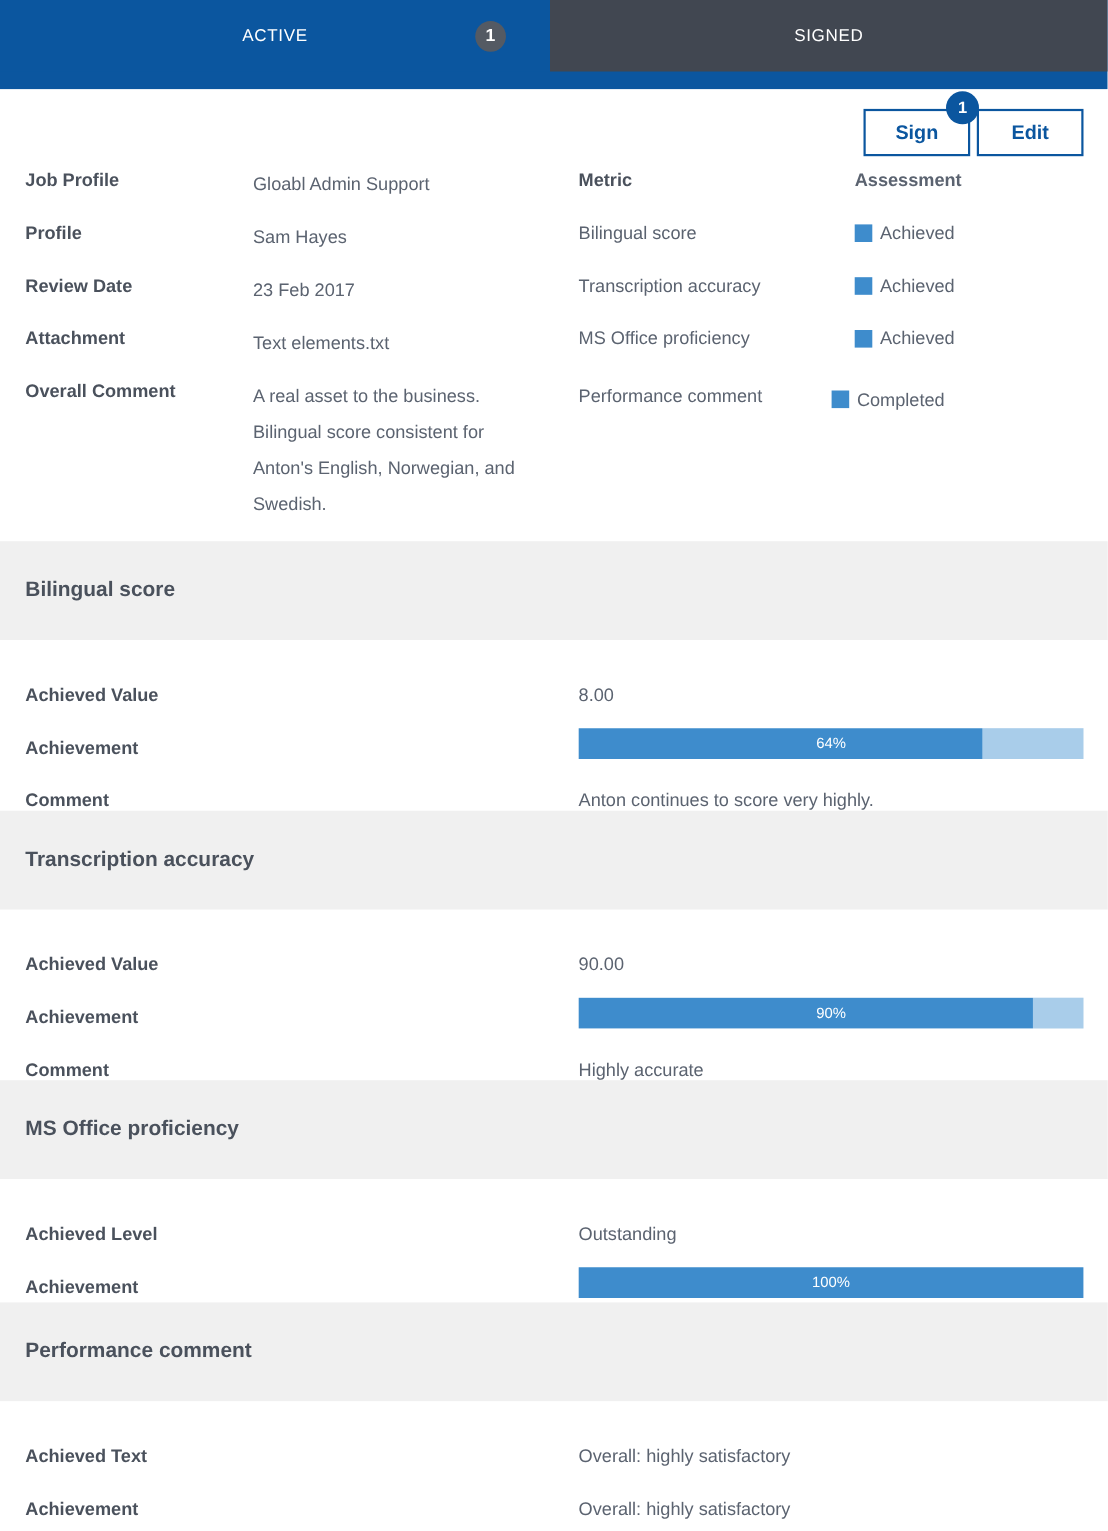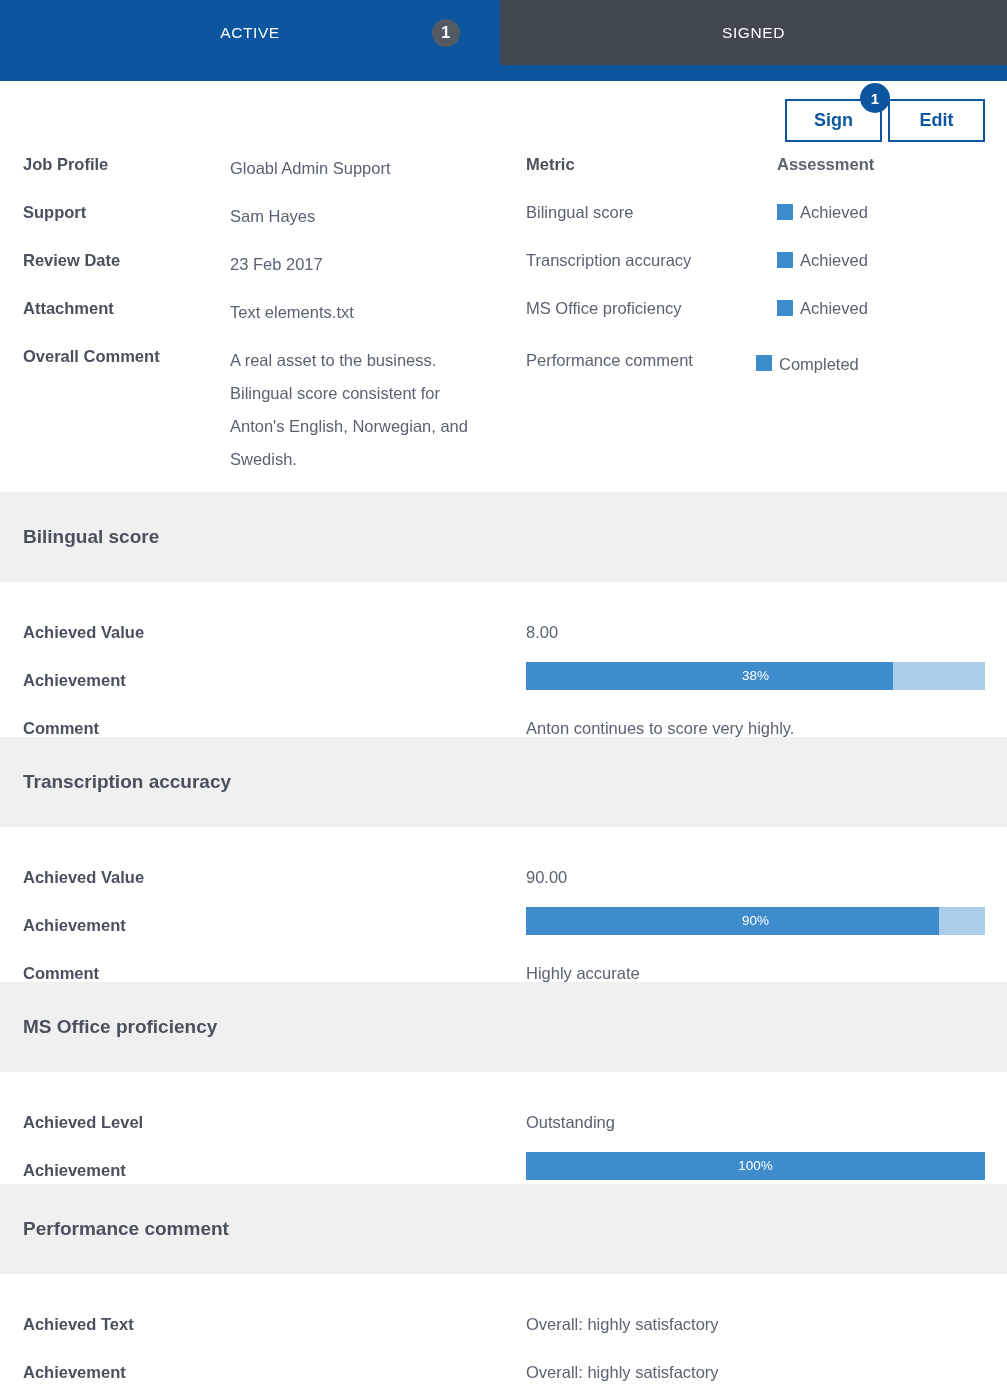--- a/index.html
+++ b/index.html
@@ -251,21 +251,21 @@
 <div class="btn-badge">1</div>
 
 <div class="summary">
 
   <div class="summary-col-left">
     <div class="srow">
       <div class="skey">Job Profile</div>
       <div class="sval">Gloabl Admin Support</div>
     </div>
     <div class="srow">
-      <div class="skey">Support</div>
+      <div class="skey">Profile</div>
       <div class="sval">Sam Hayes</div>
     </div>
     <div class="srow">
       <div class="skey">Review Date</div>
       <div class="sval">23 Feb 2017</div>
     </div>
     <div class="srow">
       <div class="skey">Attachment</div>
       <div class="sval">Text elements.txt</div>
     </div>
@@ -317,21 +317,21 @@
   <div class="section-body">
     <div class="spacer-12"></div>
     <div class="frow">
       <div class="fkey">Achieved Value</div>
       <div class="fval">8.00</div>
     </div>
     <div class="frow">
       <div class="fkey">Achievement</div>
       <div class="progress">
         <div class="progress-fill" style="width: 80%;"></div>
-        <div class="progress-label">38%</div>
+        <div class="progress-label">64%</div>
       </div>
     </div>
     <div class="frow">
       <div class="fkey">Comment</div>
       <div class="fval">Anton continues to score very highly.</div>
     </div>
   </div>
 </div>
 
 <div style="position:absolute;top:737px;left:0;width:1007px;">

